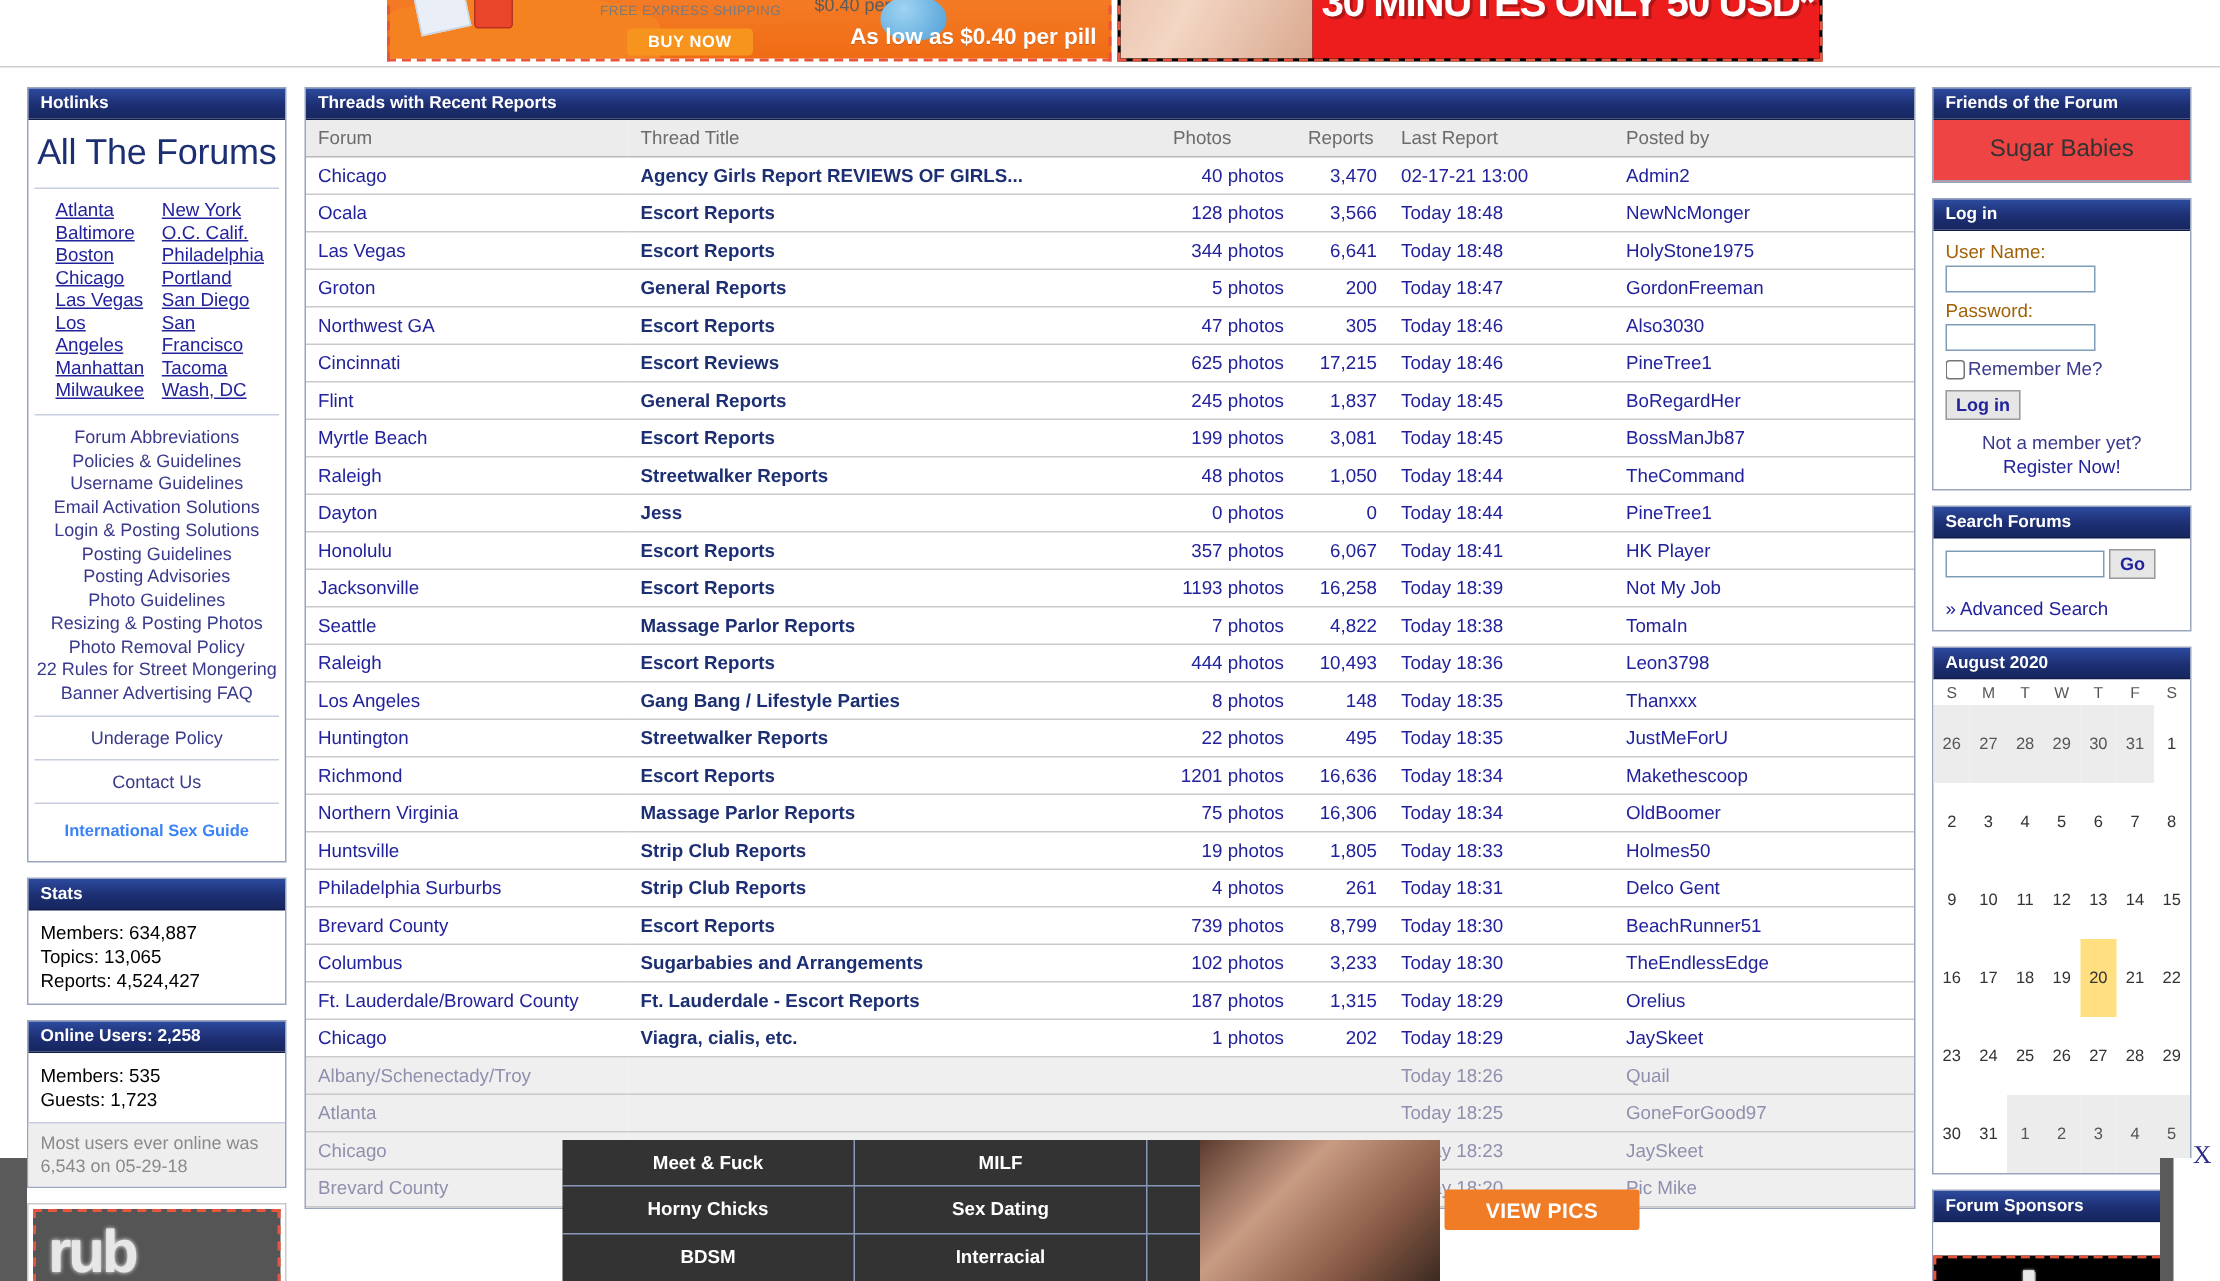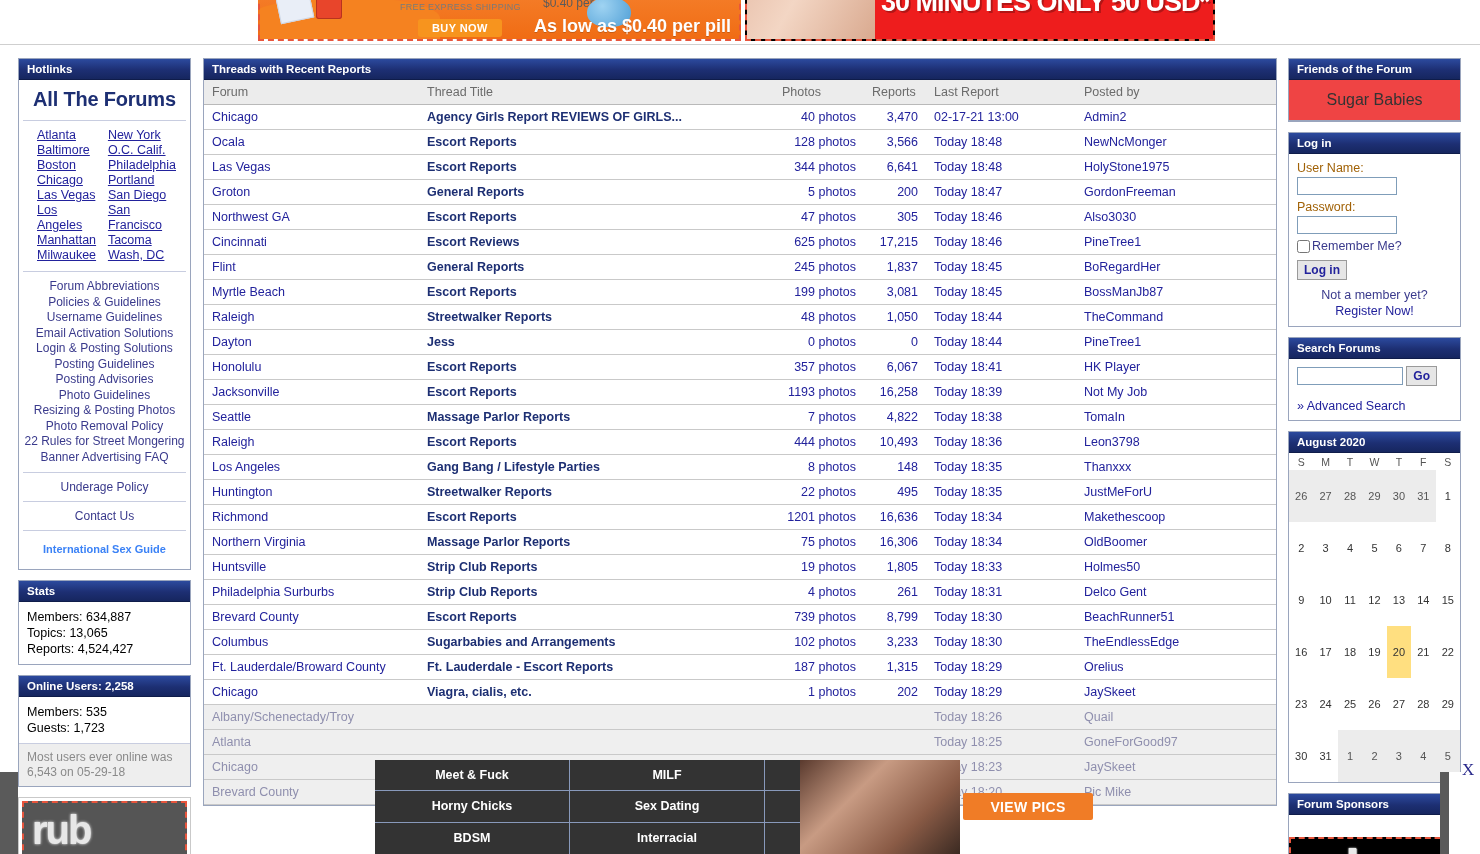--- a/index.html
+++ b/index.html
@@ -51,21 +51,21 @@
     position:absolute; left:158px; top:55px; background:#f7941e; color:#fff;
     font-size:11px; font-weight:bold; padding:3px 14px; border-radius:3px;
     letter-spacing:.4px;
   }
   .ad-left .pillblue {
     position:absolute; right:108px; bottom:12px; width:44px; height:30px;
     background:radial-gradient(circle at 35% 30%, #9fd3f2, #4f9fd6);
     border-radius: 50% 50% 45% 45%;
   }
   .ad-left .lowas {
-    position:absolute; right:8px; top:52px; color:#ffffff; font-size:18px;
+    position:absolute; right:8px; top:52px; color:#ffffff; font-size:15px;
     font-weight:bold; text-shadow:0 1px 0 rgba(0,0,0,.18);
   }
   .ad-right {
     position: absolute; left: 745px; top: -38px; width: 470px; height: 79px;
     border: 2px dashed #e8553d; background:#000; overflow:hidden;
   }
   .ad-right .skin {
     position:absolute; left:0; top:0; width:128px; height:100%;
     background:linear-gradient(120deg,#e8c0ab 0%, #f3d6c4 40%, #d9a98f 100%);
   }
@@ -84,21 +84,21 @@
   .panel { border:1px solid #9aa5bd; background:#fff; margin-bottom:10px; }
   .panel-head {
     background: linear-gradient(180deg,#2c4a9e 0%, #1d2f73 55%, #16265f 100%);
     color:#ffffff; font-size:11.5px; font-weight:bold; padding:4px 8px;
     border-bottom:1px solid #0f1c4a;
   }
 
   
   .leftcol { position:absolute; left:18px; top:58px; width:173px; }
   .hot-title {
-    text-align:center; font-size:20px; font-weight:bold; color:#1d2f73;
+    text-align:center; font-size:24px; font-weight:normal; color:#1d2f73;
     padding:8px 0 9px; letter-spacing:-.2px;
   }
   hr.sep { border:0; border-top:1px solid #c8cde0; margin:0 4px; }
   .citygrid {
     display:grid; grid-template-columns: 1fr 1fr; column-gap:8px;
     padding:7px 14px 8px 18px; font-size:12.5px; line-height:15px;
   }
   .citygrid a { color:#22229c; text-decoration:underline; display:block; }
   .linklist {
     text-align:center; padding:7px 4px; font-size:12px; line-height:15.5px;

